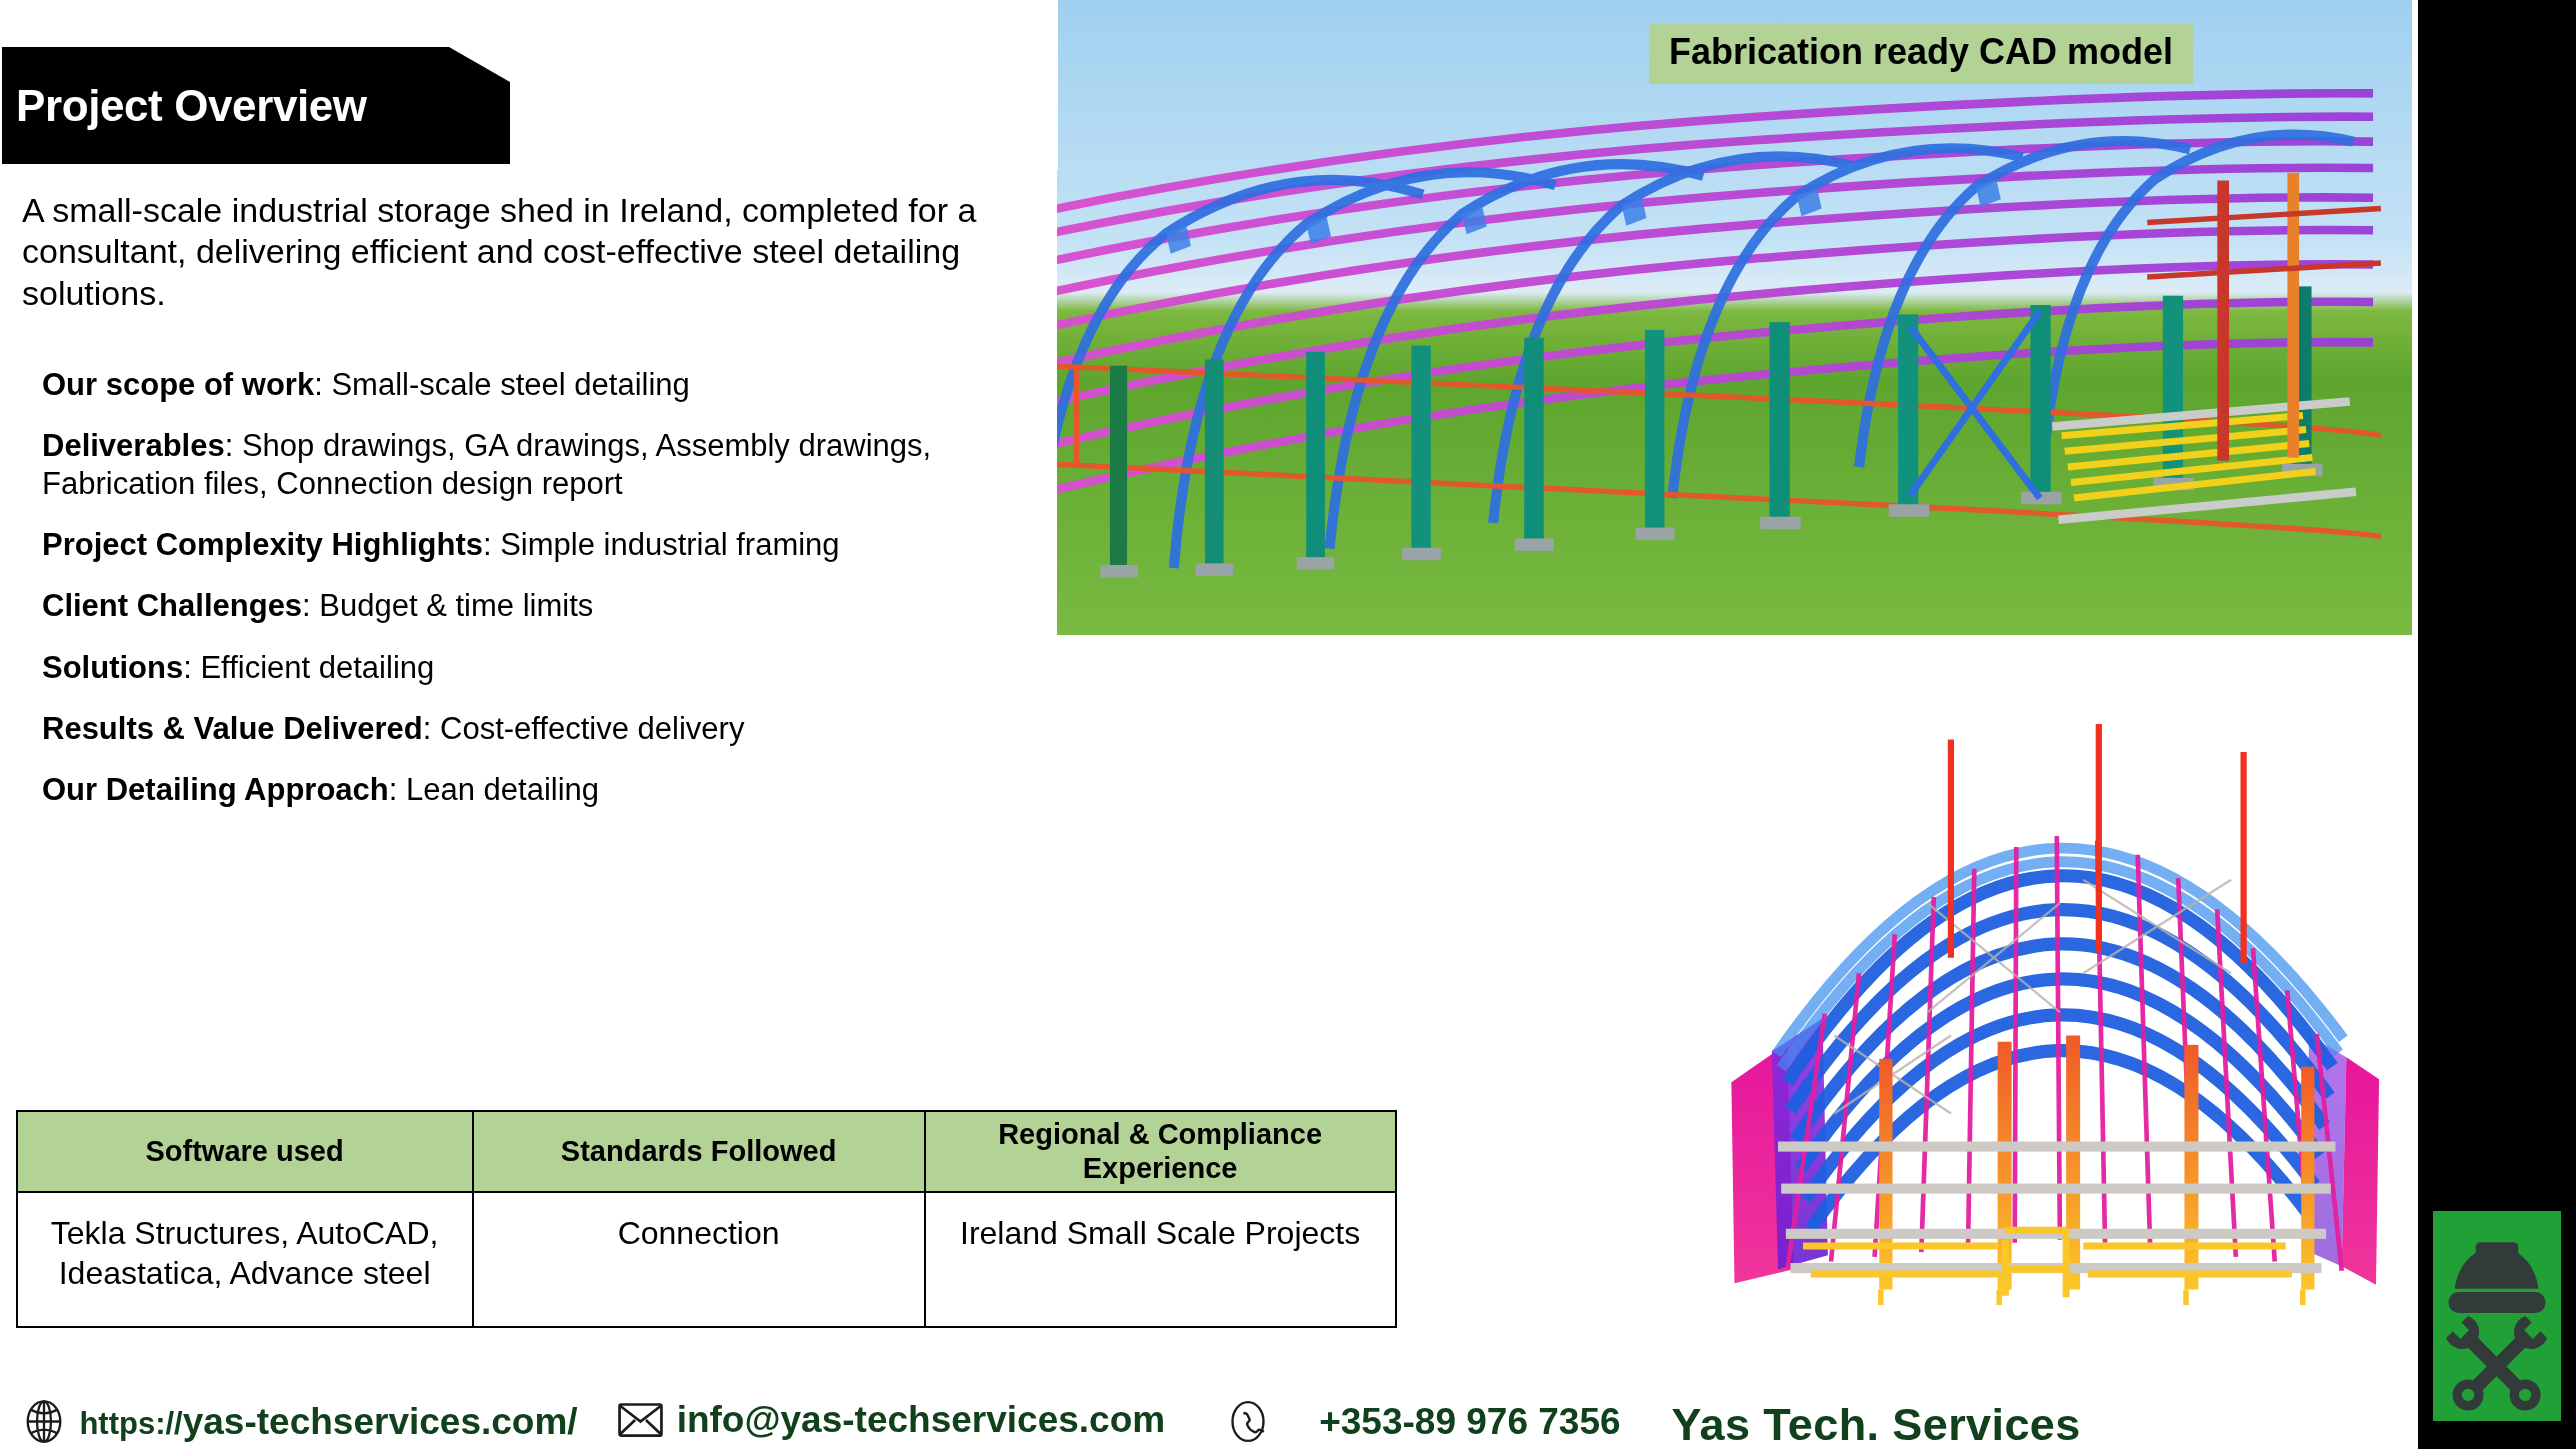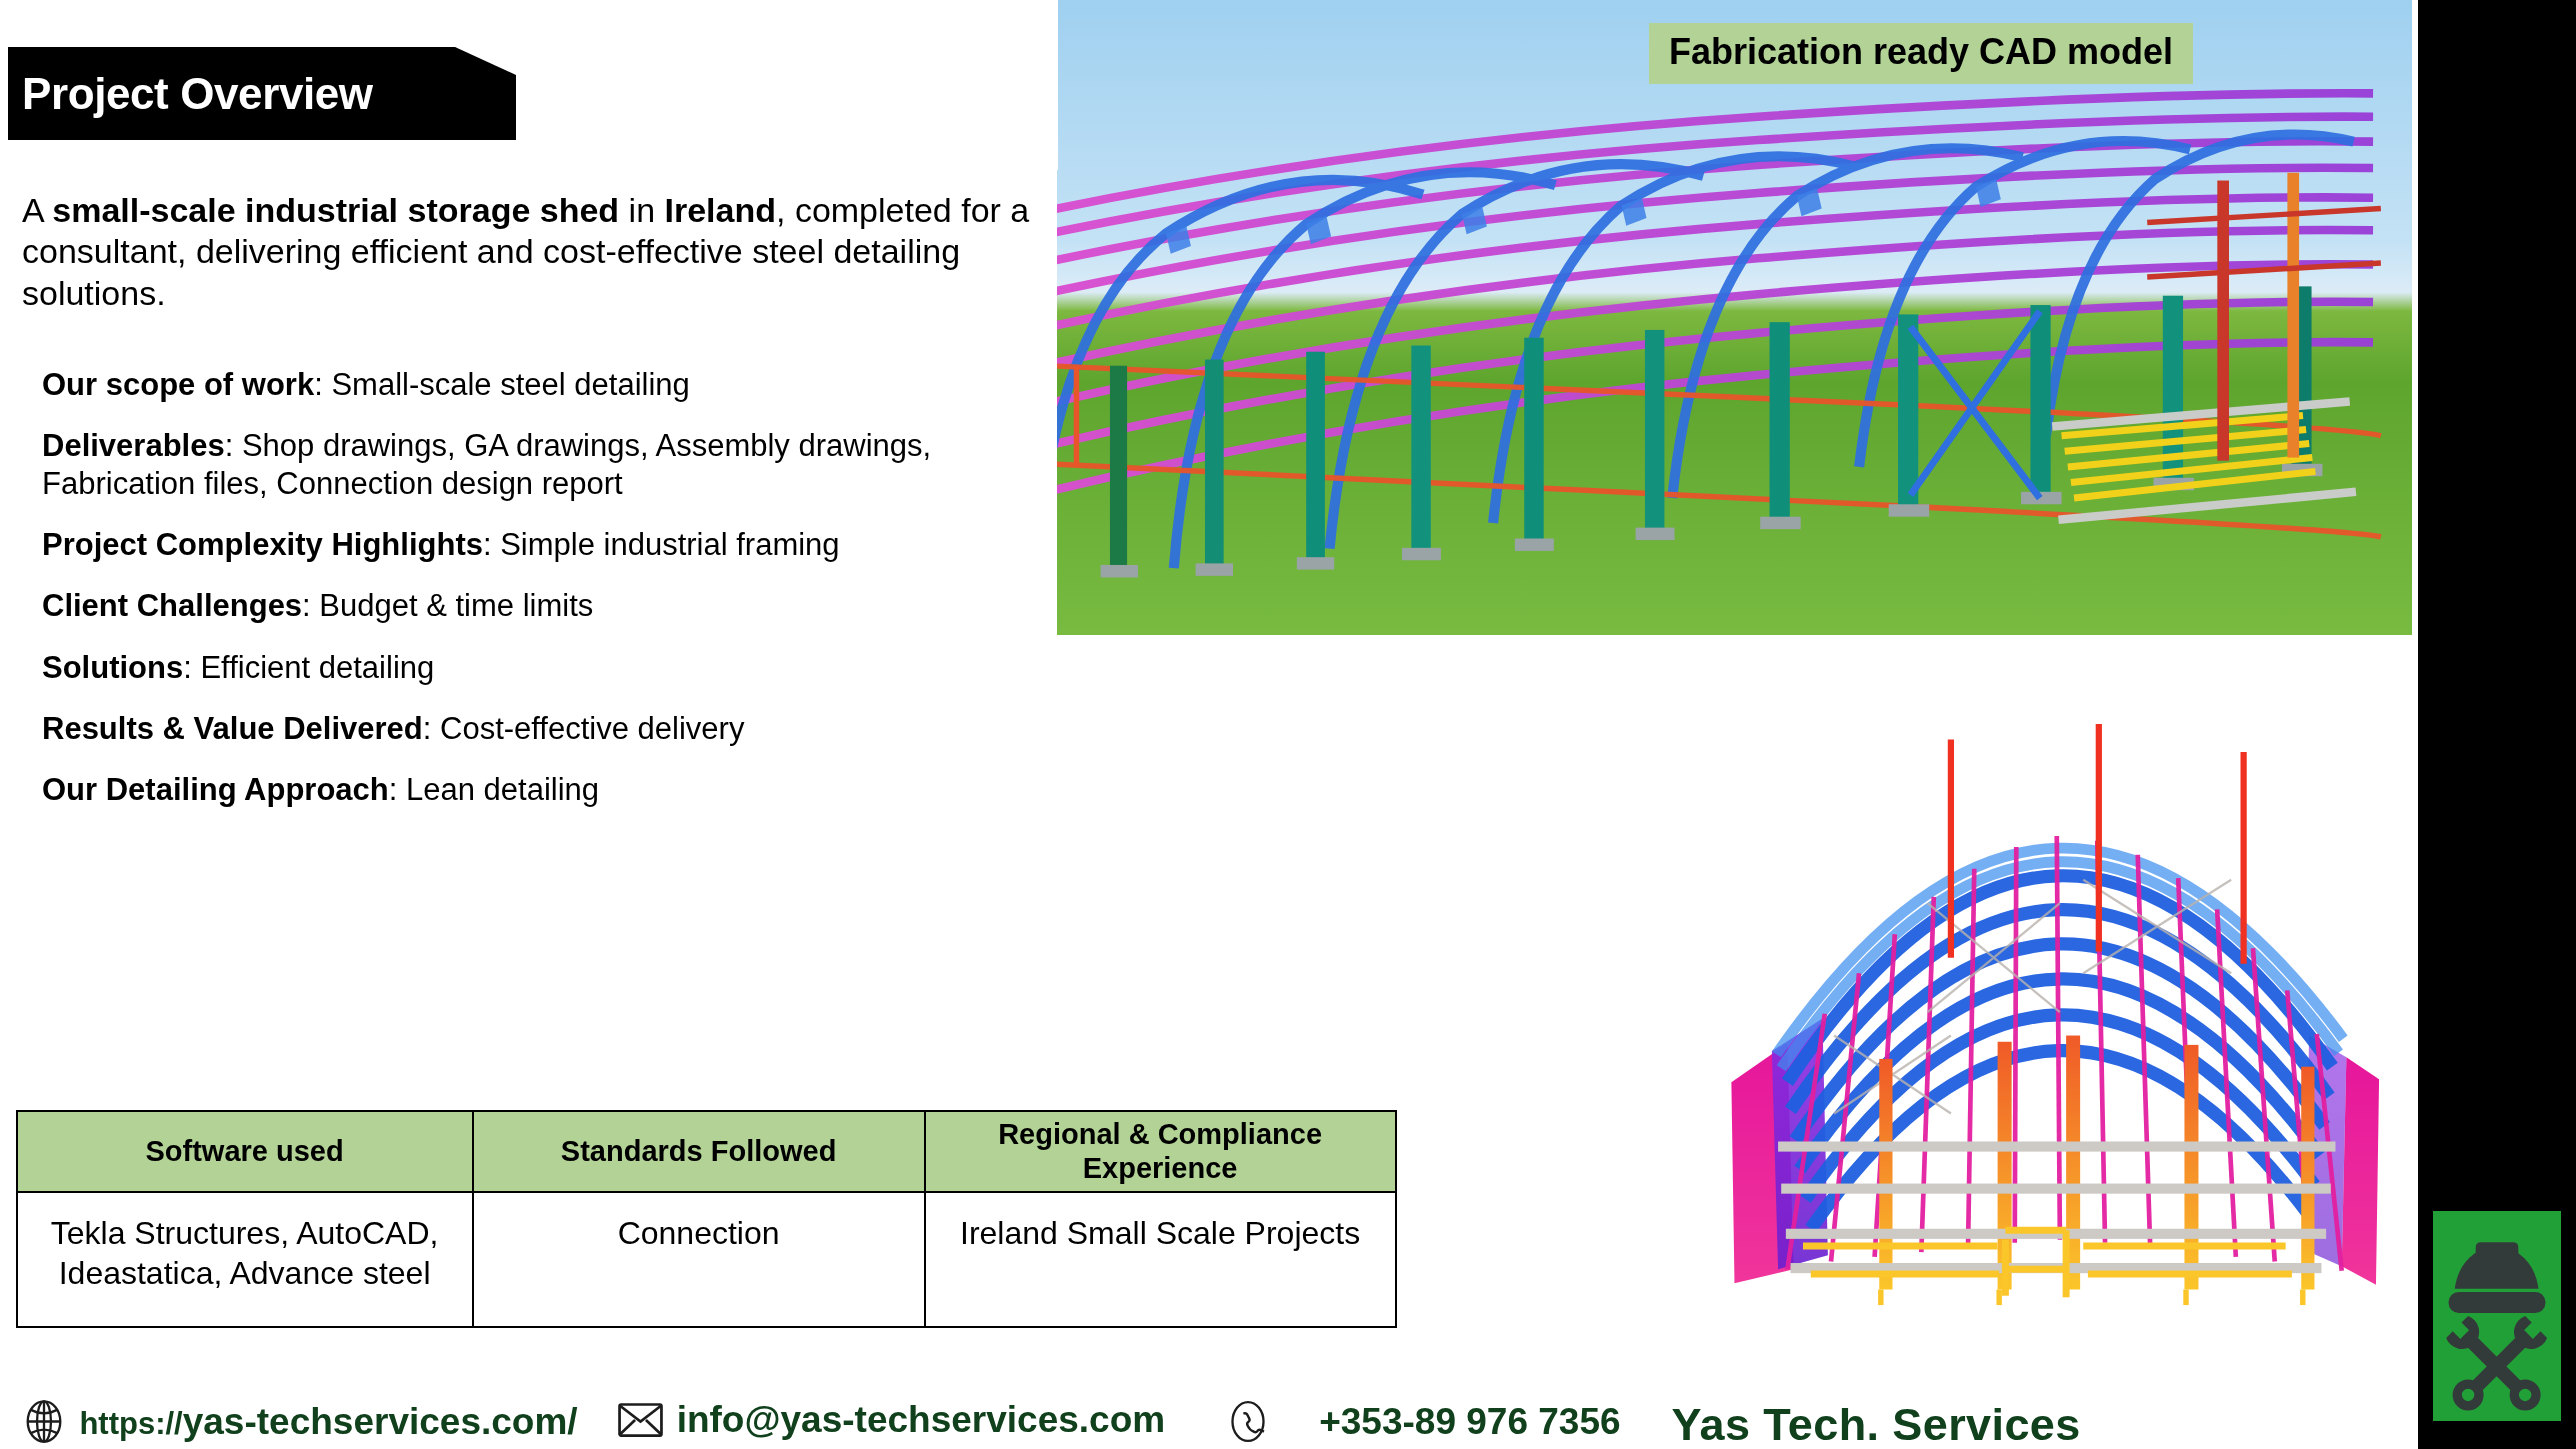--- a/index.html
+++ b/index.html
@@ -22,22 +22,22 @@
     position: absolute;
     left: 2433px; top: 1211px;
     width: 128px; height: 210px;
     background: #22a038;
   }
   .brand-logo svg { width: 100%; height: 100%; display: block; }
 
   
   .overview-banner {
     position: absolute;
-    left: 8px; top: 47px;
-    width: 508px; height: 93px;
+    left: 2px; top: 47px;
+    width: 508px; height: 117px;
     background: #000000;
     -webkit-clip-path: polygon(0 0, 88% 0, 100% 30%, 100% 100%, 0 100%);
     clip-path: polygon(0 0, 88% 0, 100% 30%, 100% 100%, 0 100%);
     display: flex;
     align-items: center;
   }
   .overview-banner-title {
     color: #ffffff;
     font-size: 44px;
     font-weight: bold;
@@ -48,21 +48,21 @@
 
   
   .intro {
     position: absolute;
     left: 22px; top: 190px;
     width: 1028px;
     font-size: 34px;
     line-height: 1.22;
     color: #000000;
   }
-  .intro b { font-weight: bold; }
+  .intro b { font-weight: normal; }
 
   
   .detail-list {
     position: absolute;
     left: 42px; top: 366px;
     width: 1012px;
   }
   .detail-item {
     font-size: 31px;
     line-height: 1.22;

